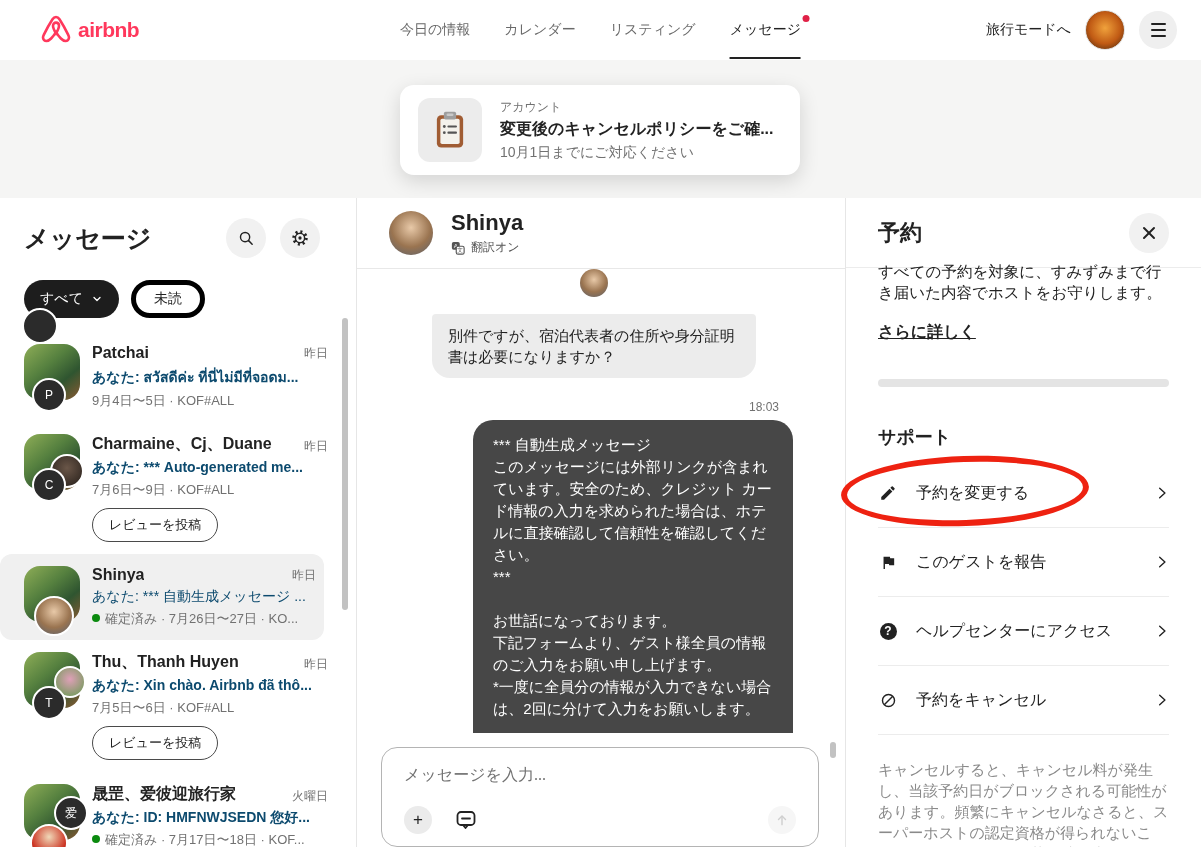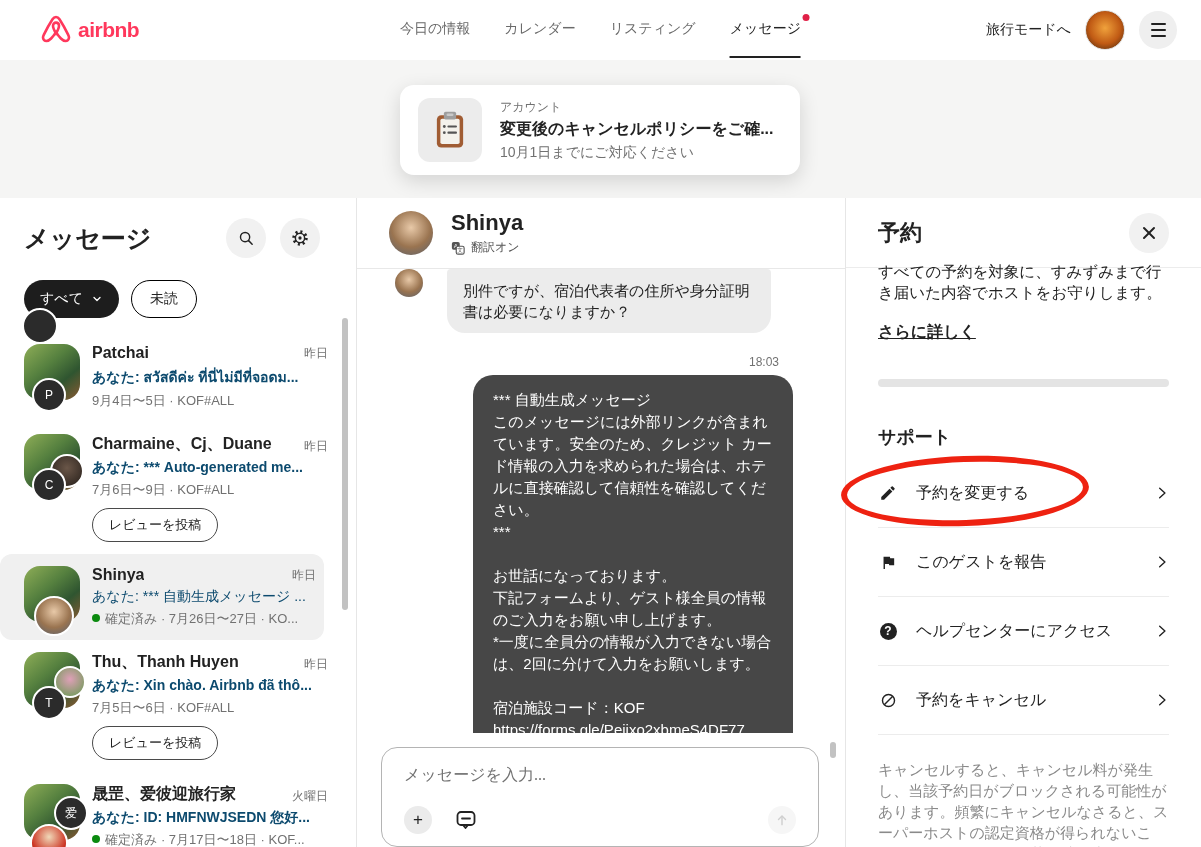--- a/index.html
+++ b/index.html
@@ -1,21 +1,21 @@
 <!DOCTYPE html>
 <html><head>
 <meta charset="utf-8">
 <style>
   * { margin:0; padding:0; box-sizing:border-box; }
   html,body { width:1201px; height:847px; overflow:hidden; background:#fff;
     font-family:"Liberation Sans","DejaVu Sans",sans-serif; color:#222; }
   .page { position:relative; width:1201px; height:847px; }
 
   
-  .navbar { position:relative; height:60px; display:flex; padding:0 24px 0 40px; background:#fff;gap:40px; }
+  .navbar { position:relative; height:60px; display:flex; align-items:center; padding:0 24px 0 40px; background:#fff;gap:40px; }
   .brand { display:flex; align-items:center; gap:6px; cursor:pointer; }
   .brand-word { font-size:21px; font-weight:700; color:#FF385C; letter-spacing:-.5px; }
   .nav-center { position:absolute; left:50%; transform:translateX(-50%); display:flex; gap:34px; align-items:center; }
   .nav-item { font-size:14px; color:#6a6a6a; padding:20px 0; cursor:pointer; position:relative; }
   .nav-item.active { color:#222; border-bottom:2px solid #222; padding-bottom:18px; }
   .nav-dot { position:absolute; top:14px; right:-9px; width:7px; height:7px; border-radius:50%; background:#e02147; }
   .nav-right { margin-left:auto; display:flex; align-items:center; gap:14px; }
   .travel-mode { font-size:14px; color:#222; cursor:pointer; }
   .nav-avatar { width:40px; height:40px; border-radius:50%; cursor:pointer;
     background:radial-gradient(circle at 50% 45%, #f0a23c 0%, #c05a14 55%, #3a2410 100%); border:1px solid #e2e2e2; }
@@ -36,21 +36,21 @@
   .main { display:flex; height:649px; }
 
   
   .sidebar { width:357px; flex-shrink:0; border-right:1px solid #e6e6e6; position:relative; overflow:hidden; background:#fff; }
   .sb-head { display:flex; align-items:center; justify-content:space-between; padding:20px 36px 0 24px; }
   .sb-title { font-size:25px; font-weight:700; }
   .sb-icons { display:flex; gap:14px; }
   .icon-circle { width:40px; height:40px; border-radius:50%; background:#f1f1f1; display:flex; align-items:center; justify-content:center; cursor:pointer; }
   .filters { display:flex; gap:12px; padding:22px 24px 14px 24px; }
   .pill-all { height:38px; background:#1d1d1d; color:#fff; border:none; border-radius:19px; padding:0 16px; font-size:14px; display:flex; align-items:center; gap:8px; cursor:pointer; font-family:inherit; }
-  .pill-unread { height:38px; background:#fff; color:#222; border:1px solid #000000; border-radius:19px; padding:0 18px; font-size:14px; cursor:pointer; font-family:inherit; }
+  .pill-unread { height:38px; background:#fff; color:#222; border:5px solid #000000; border-radius:19px; padding:0 18px; font-size:14px; cursor:pointer; font-family:inherit; }
   .msg-list { position:relative; }
   .partial-badge { position:absolute; top:-24px; left:22px; width:36px; height:36px; border-radius:50%; background:#2b2b2b; border:2px solid #fff; }
   .item { display:flex; gap:12px; padding:12px 28px 12px 24px; position:relative; cursor:pointer; }
   .item.selected { background:#f0f0f0; border-radius:12px; margin-right:32px; padding-right:8px; }
   .avwrap { position:relative; width:56px; height:56px; flex-shrink:0; }
   .av-photo { width:56px; height:56px; border-radius:16px;
     background:linear-gradient(140deg,#8fae57 0%,#55803f 40%,#2f5530 68%,#8a5a33 100%); }
   .av-badge { position:absolute; left:8px; bottom:-12px; width:34px; height:34px; border-radius:50%; background:#2b2b2b; color:#fff;
     font-size:12px; display:flex; align-items:center; justify-content:center; border:2px solid #fff; }
   .av-person { position:absolute; border-radius:50%; border:2px solid #fff; }
@@ -67,21 +67,21 @@
 
   
   .chat { flex:1; display:flex; flex-direction:column; position:relative; background:#fff; min-width:0; }
   .chat-header { height:71px; border-bottom:1px solid #e8e8e8; display:flex; align-items:center; gap:18px; padding:0 32px; flex-shrink:0; }
   .chat-avatar { width:44px; height:44px; border-radius:50%;
     background:radial-gradient(circle at 50% 38%, #e8c9a8 0%, #9a7450 55%, #57606e 100%); }
   .chat-peer { display:flex; flex-direction:column; gap:3px; }
   .chat-name { font-size:22px; font-weight:700; }
   .chat-sub { display:flex; align-items:center; gap:6px; font-size:12px; color:#555; cursor:pointer; }
   .chat-body { flex:1; padding:0 52px 0 38px; position:relative; overflow:hidden; }
-  .in-row { display:flex; align-items:flex-start; gap:24px; }
+  .in-row { display:flex; align-items:center; gap:17px;flex-direction:column; }
   .in-avatar { width:28px; height:28px; border-radius:50%; flex-shrink:0;
     background:radial-gradient(circle at 50% 38%, #e8c9a8 0%, #9a7450 55%, #57606e 100%); }
   .in-bubble { background:#ececec; color:#222; font-size:15px; line-height:21px; padding:11px 16px; border-radius:4px 4px 18px 18px; max-width:324px; }
   .msg-time { text-align:right; font-size:12px; color:#717171; margin:22px 14px 6px 0; }
   .out-bubble { margin-left:auto; width:320px; background:#474747; color:#fff; font-size:15px; line-height:22px; padding:14px 20px;
     border-radius:20px; white-space:pre-wrap; overflow-wrap:anywhere; }
   .chat-scroll { position:absolute; right:9px; top:544px; width:6px; height:16px; border-radius:3px; background:#c2c2c2; cursor:pointer; }
   .chat-inputbox { margin:14px 26px 0 24px; height:100px; border:1px solid #b4b4b4; border-radius:16px; padding:18px 22px; position:relative; flex-shrink:0; }
   .chat-input { border:none; outline:none; width:100%; font-size:16px; color:#222; font-family:Liberation Serif, serif; background:transparent; }
   .chat-input::placeholder { color:#717171; }

